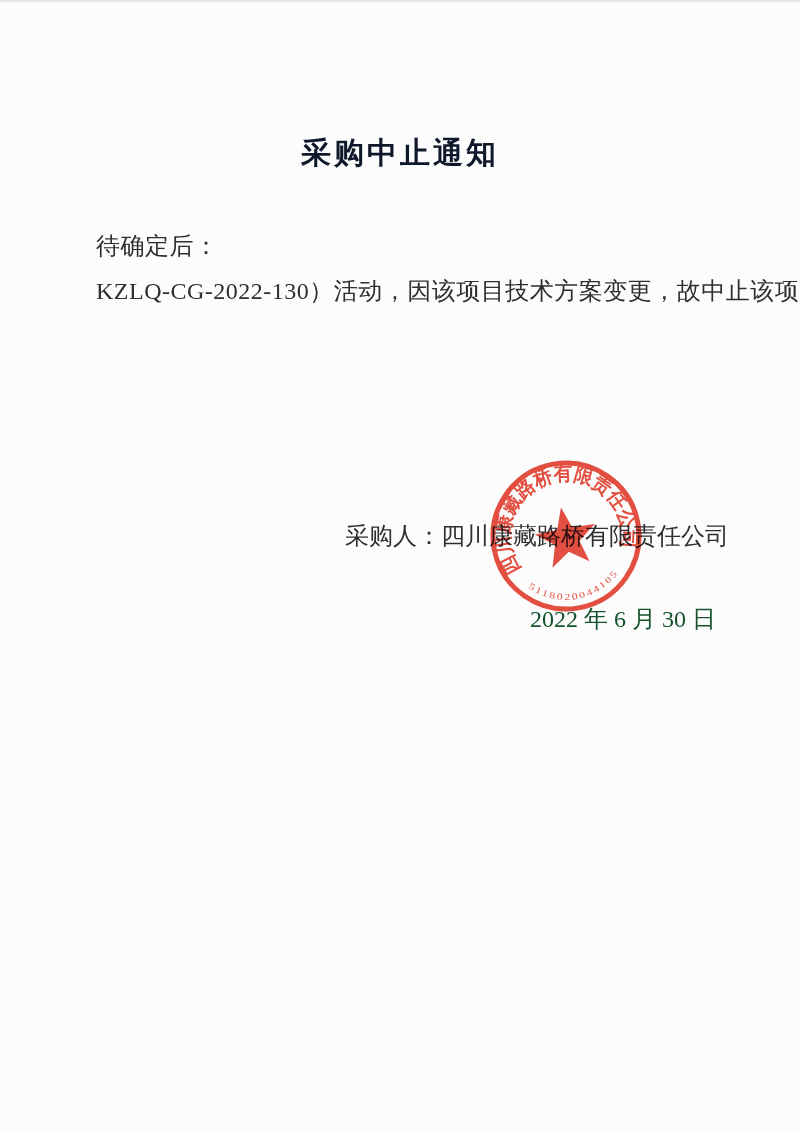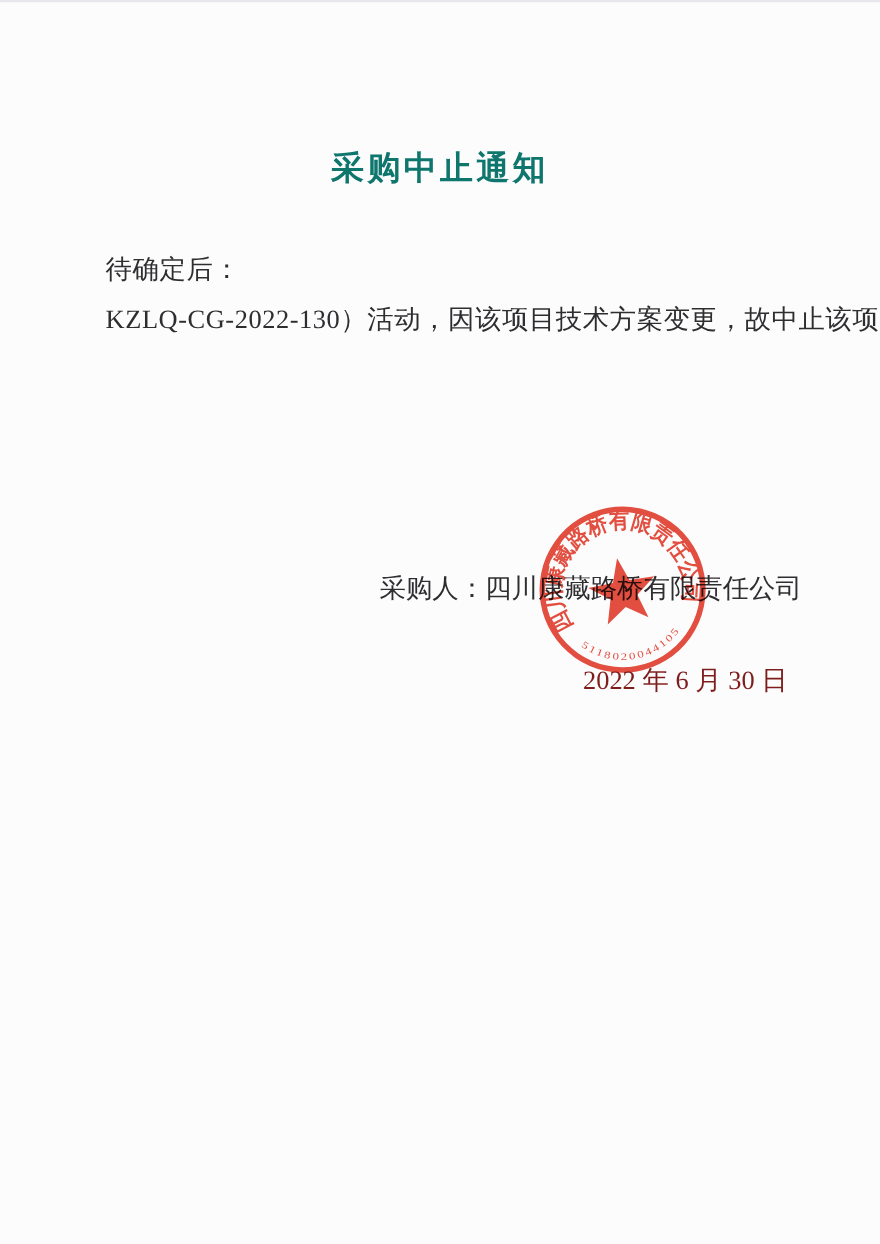--- a/index.html
+++ b/index.html
@@ -16,41 +16,41 @@
     color:#2d2d30;
   }
   .scan-edge-top {
     position:absolute; top:0; left:0; right:0; height:2px;
     background:#e6e6ec;
   }
   .doc-title {
     position:absolute; top:133px; left:0; width:100%;
     text-align:center;
     font-size:30px; font-weight:bold; letter-spacing:3px;
-    color:#0f766e;
+    color:#0f172a;
   }
   .body-block {
     position:absolute; top:224px; left:96px; width:642px;
     font-size:24px; color:#2e2e31;
   }
   .line {
     height:45px; line-height:45px;
     white-space:nowrap;
     letter-spacing:0.5px;
   }
   .indent { text-indent:54px; }
   .purchaser-line {
     position:absolute; top:521px; left:345px;
     font-size:24px; line-height:30px;
     white-space:nowrap; color:#2e2e31;
   }
   .date-line {
     position:absolute; top:604px; left:530px;
     font-size:24px; line-height:30px;
-    white-space:nowrap; color:#7f1d1d;
+    white-space:nowrap; color:#14532d;
   }
   .seal {
     position:absolute; left:483px; top:453px;
     width:166px; height:166px;
     mix-blend-mode:multiply;
     opacity:0.9;
   }
   .seal text { font-family:"Liberation Serif","DejaVu Serif",serif; }
 </style>
 </head>

